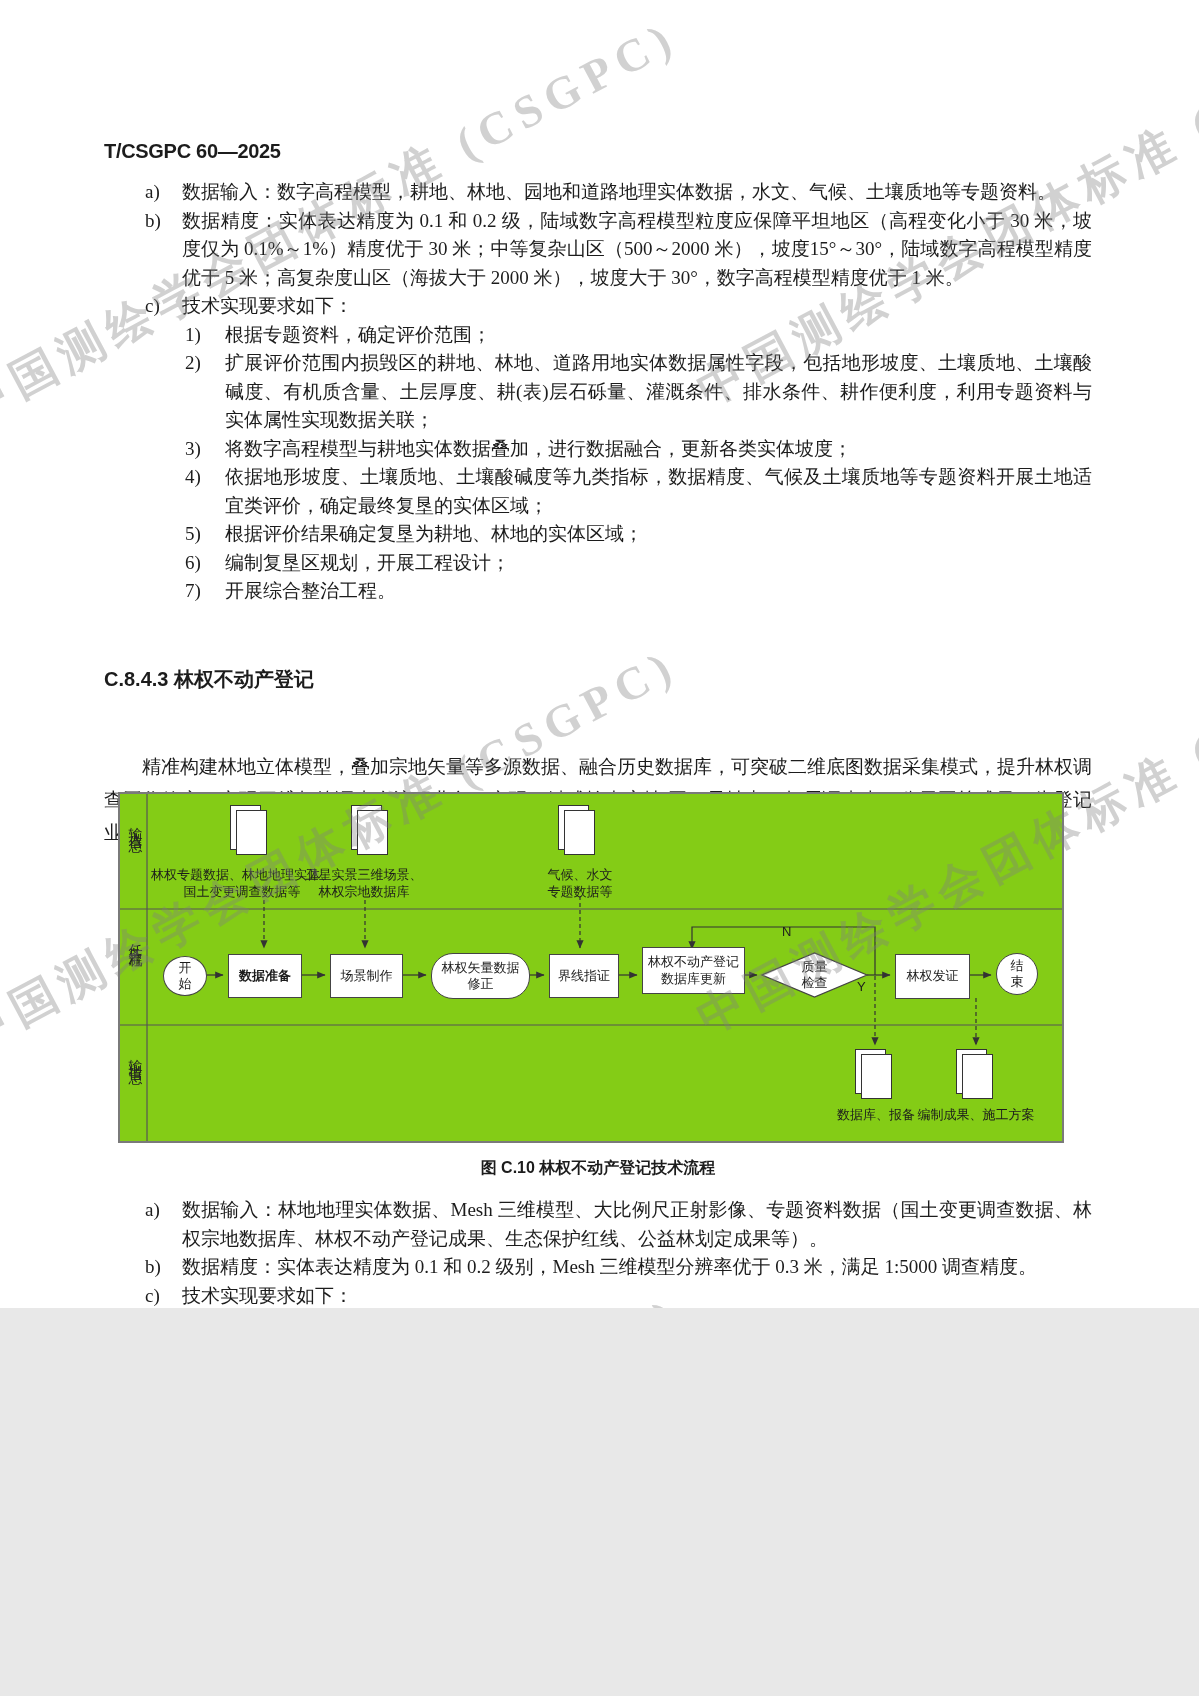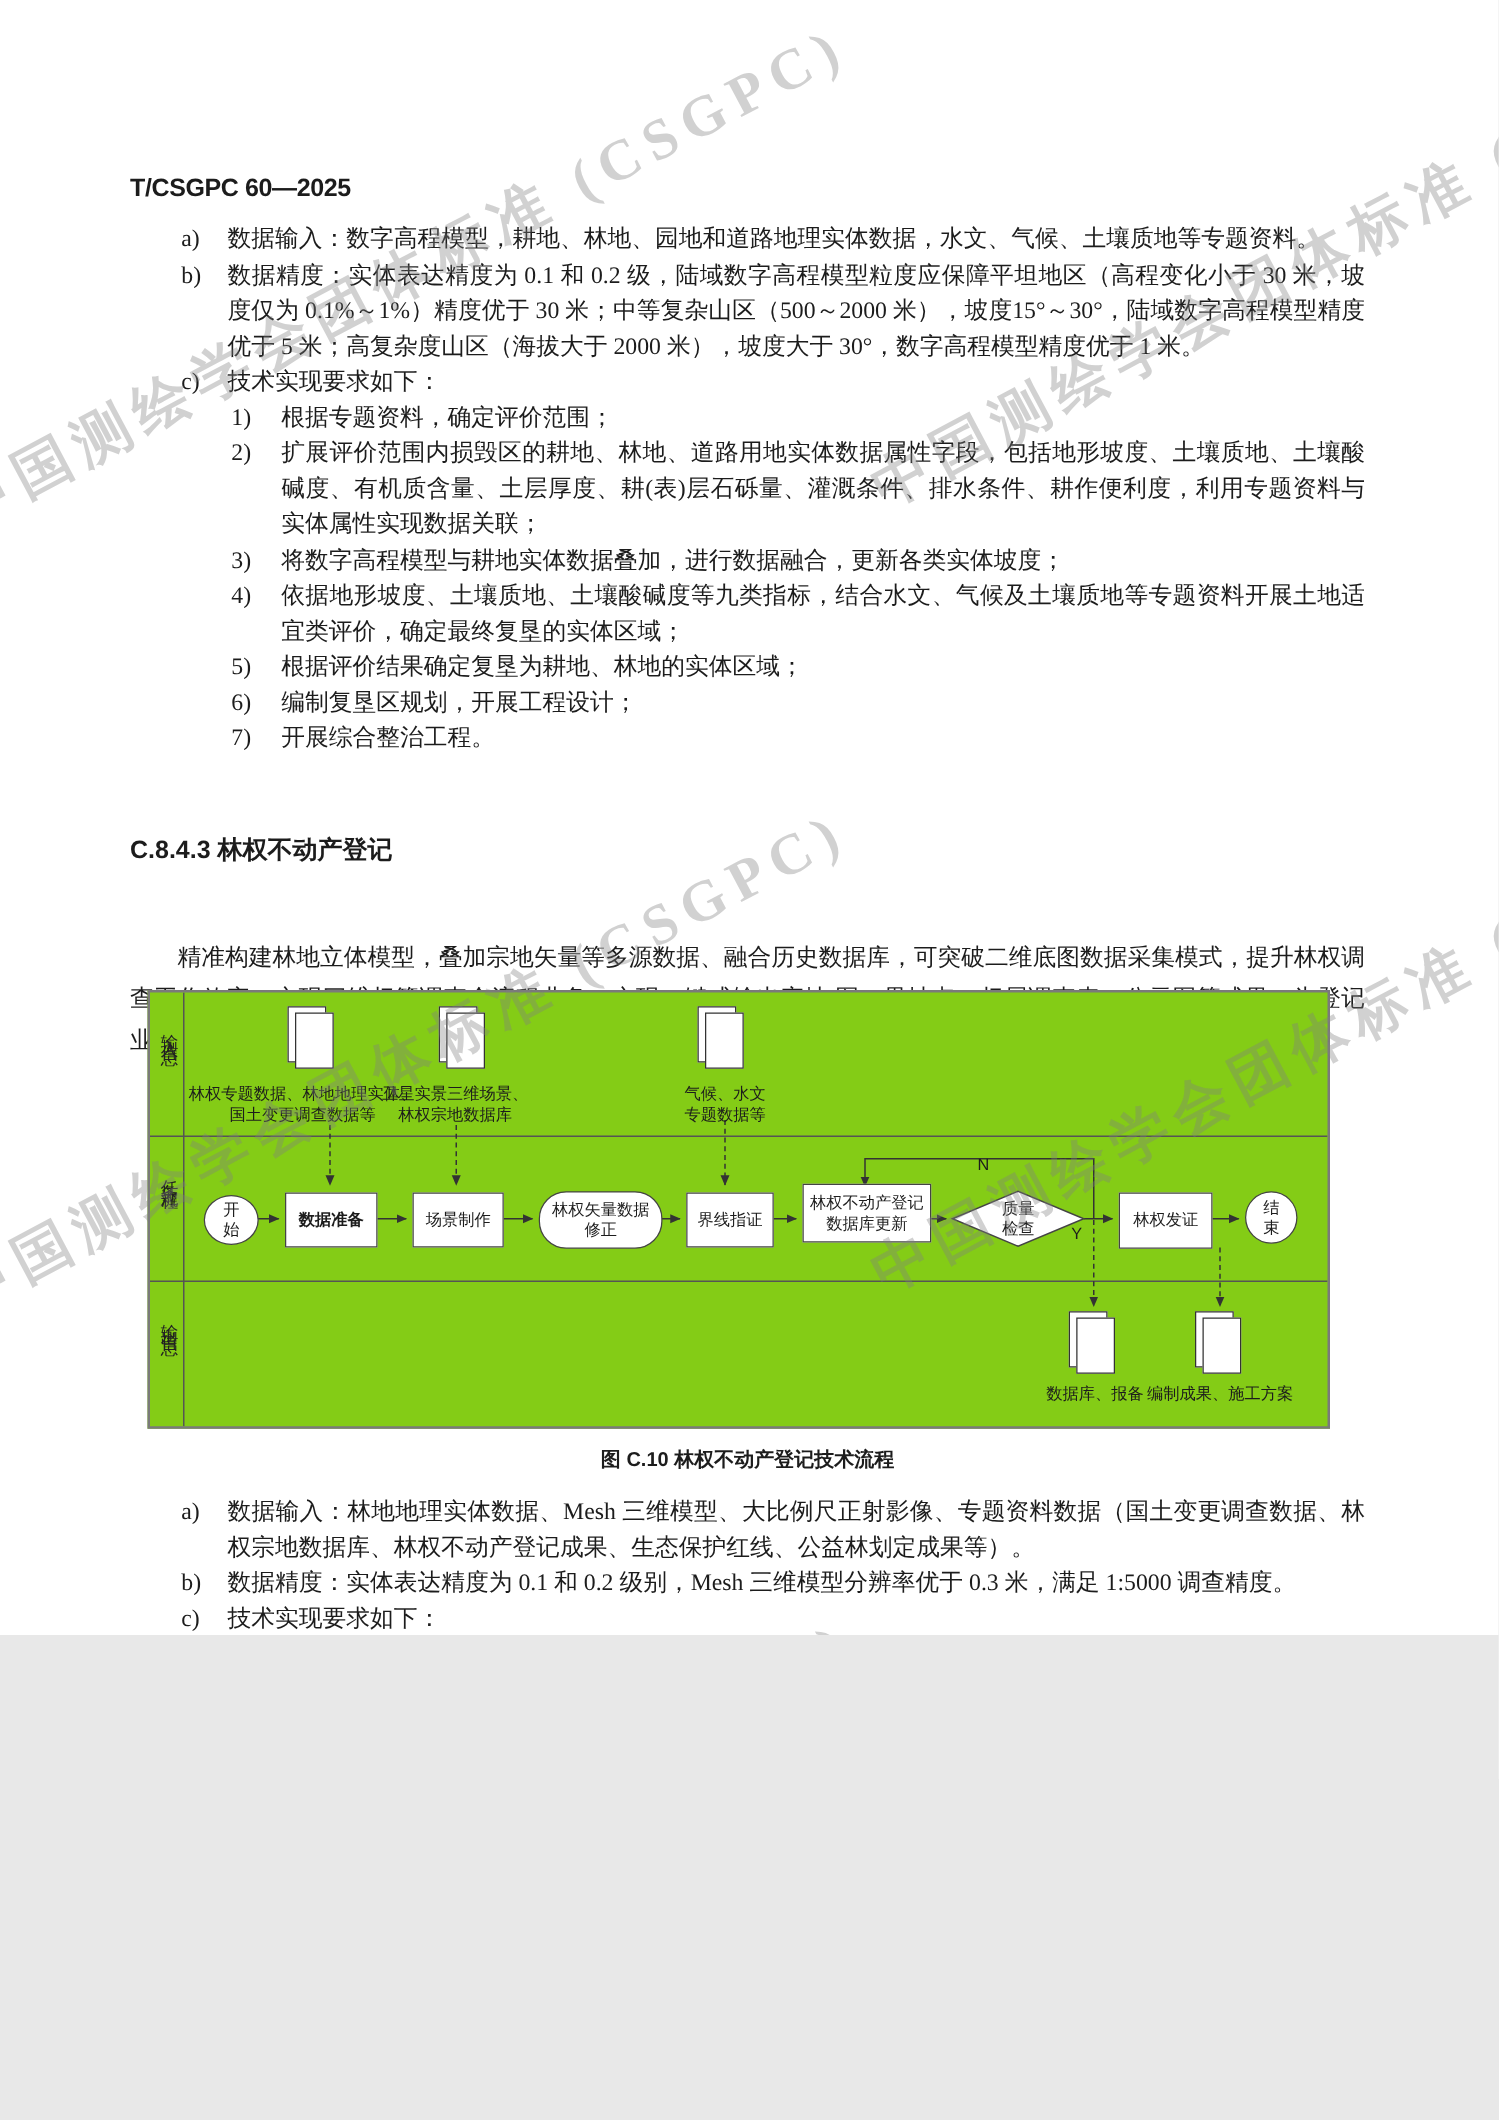--- a/index.html
+++ b/index.html
@@ -75,21 +75,21 @@
     <div class="sub">
       <span class="mk">2)</span>
       <span>扩展评价范围内损毁区的耕地、林地、道路用地实体数据属性字段，包括地形坡度、土壤质地、土壤酸碱度、有机质含量、土层厚度、耕(表)层石砾量、灌溉条件、排水条件、耕作便利度，利用专题资料与实体属性实现数据关联；</span>
     </div>
     <div class="sub">
       <span class="mk">3)</span>
       <span>将数字高程模型与耕地实体数据叠加，进行数据融合，更新各类实体坡度；</span>
     </div>
     <div class="sub">
       <span class="mk">4)</span>
-      <span>依据地形坡度、土壤质地、土壤酸碱度等九类指标，结合水文、气候及土壤质地等专题资料开展土地适宜类评价，确定最终复垦的实体区域；</span>
+      <span>依据地形坡度、土壤质地、土壤酸碱度等九类指标，数据精度、气候及土壤质地等专题资料开展土地适宜类评价，确定最终复垦的实体区域；</span>
     </div>
     <div class="sub">
       <span class="mk">5)</span>
       <span>根据评价结果确定复垦为耕地、林地的实体区域；</span>
     </div>
     <div class="sub">
       <span class="mk">6)</span>
       <span>编制复垦区规划，开展工程设计；</span>
     </div>
     <div class="sub">

